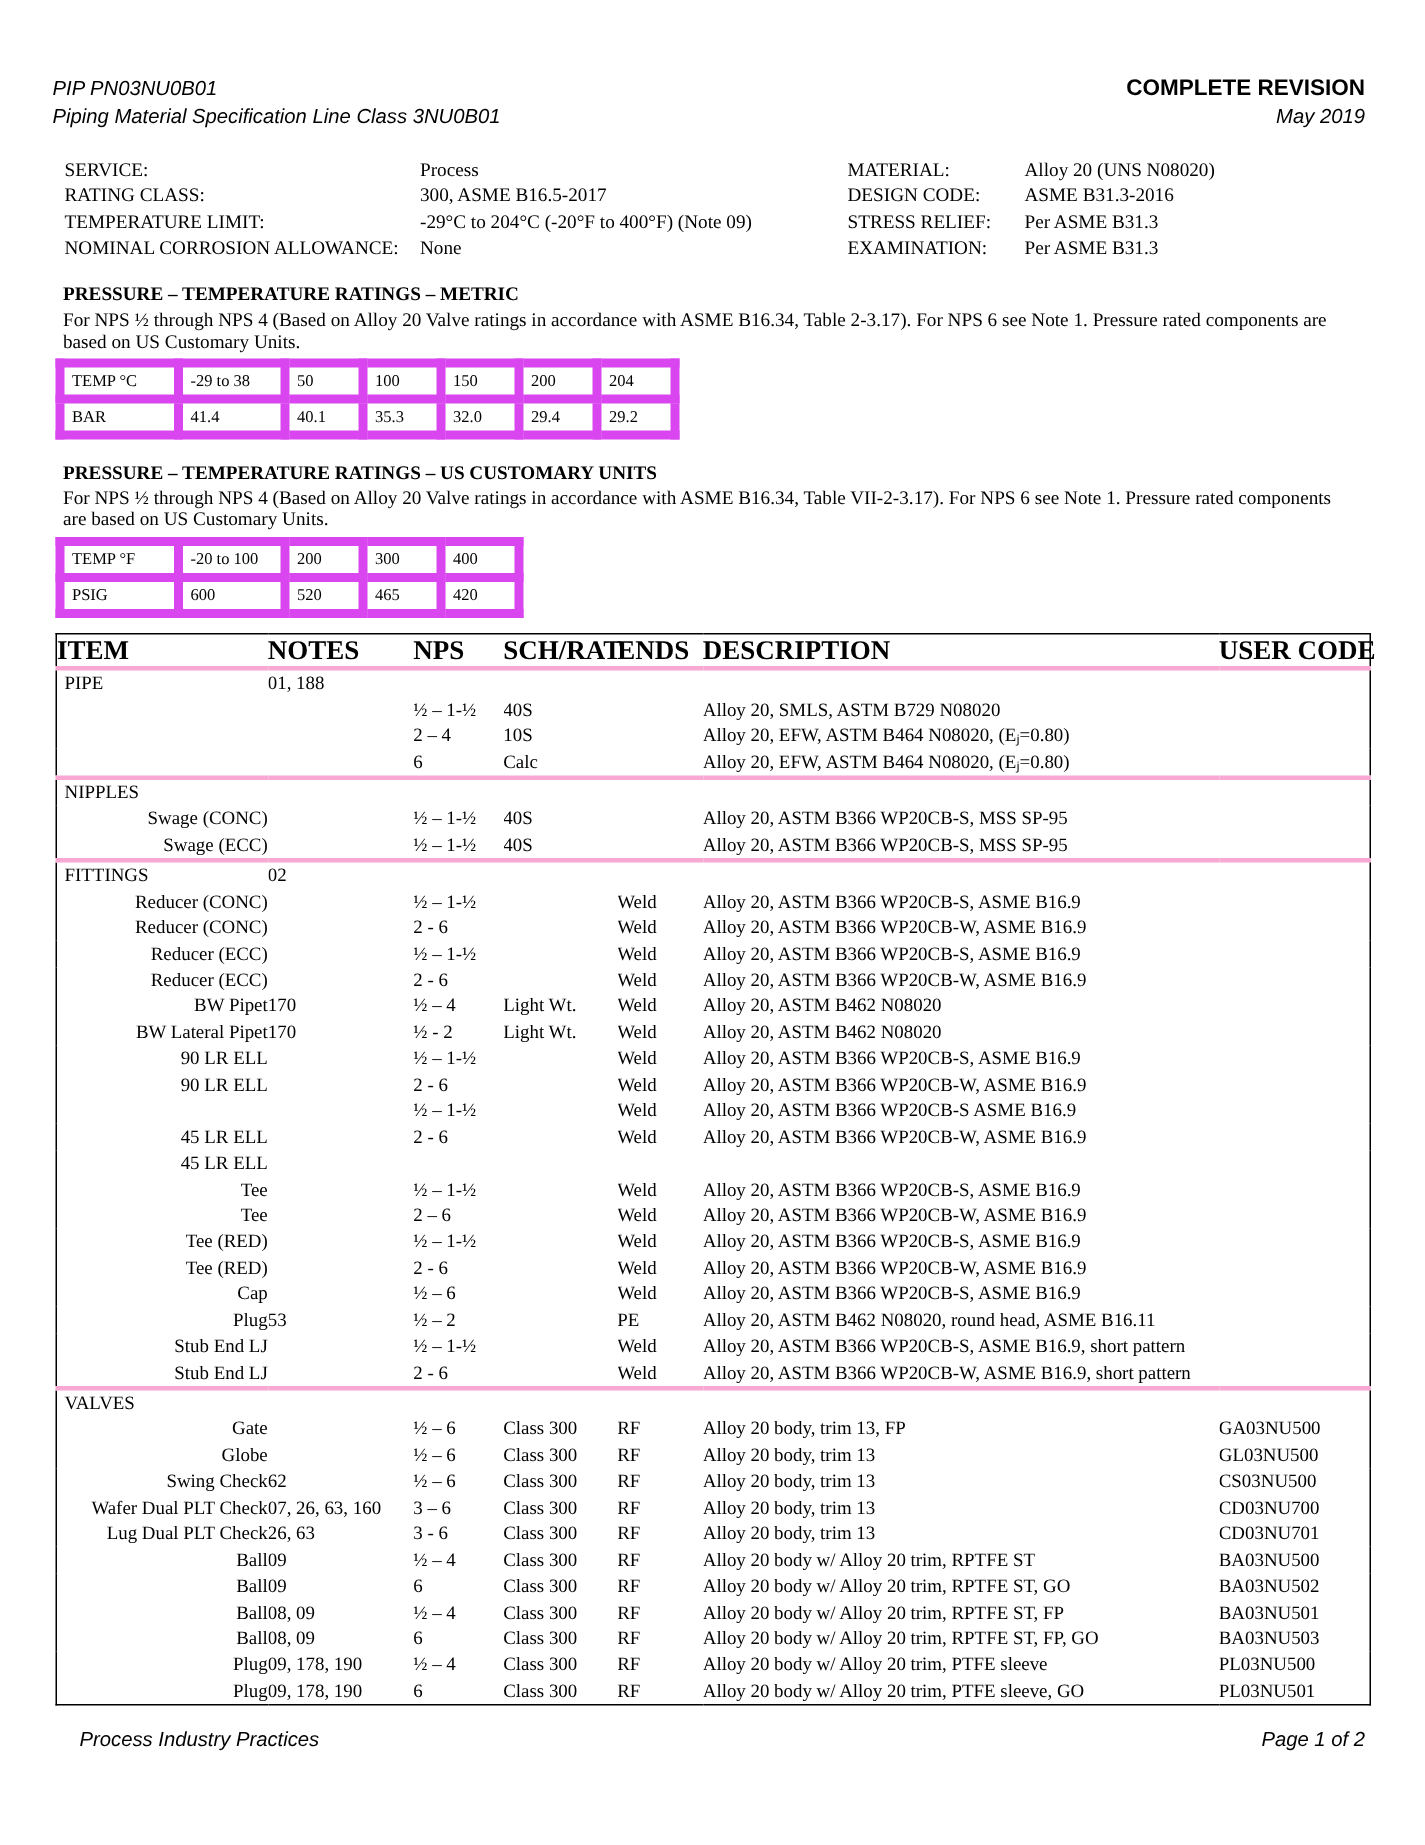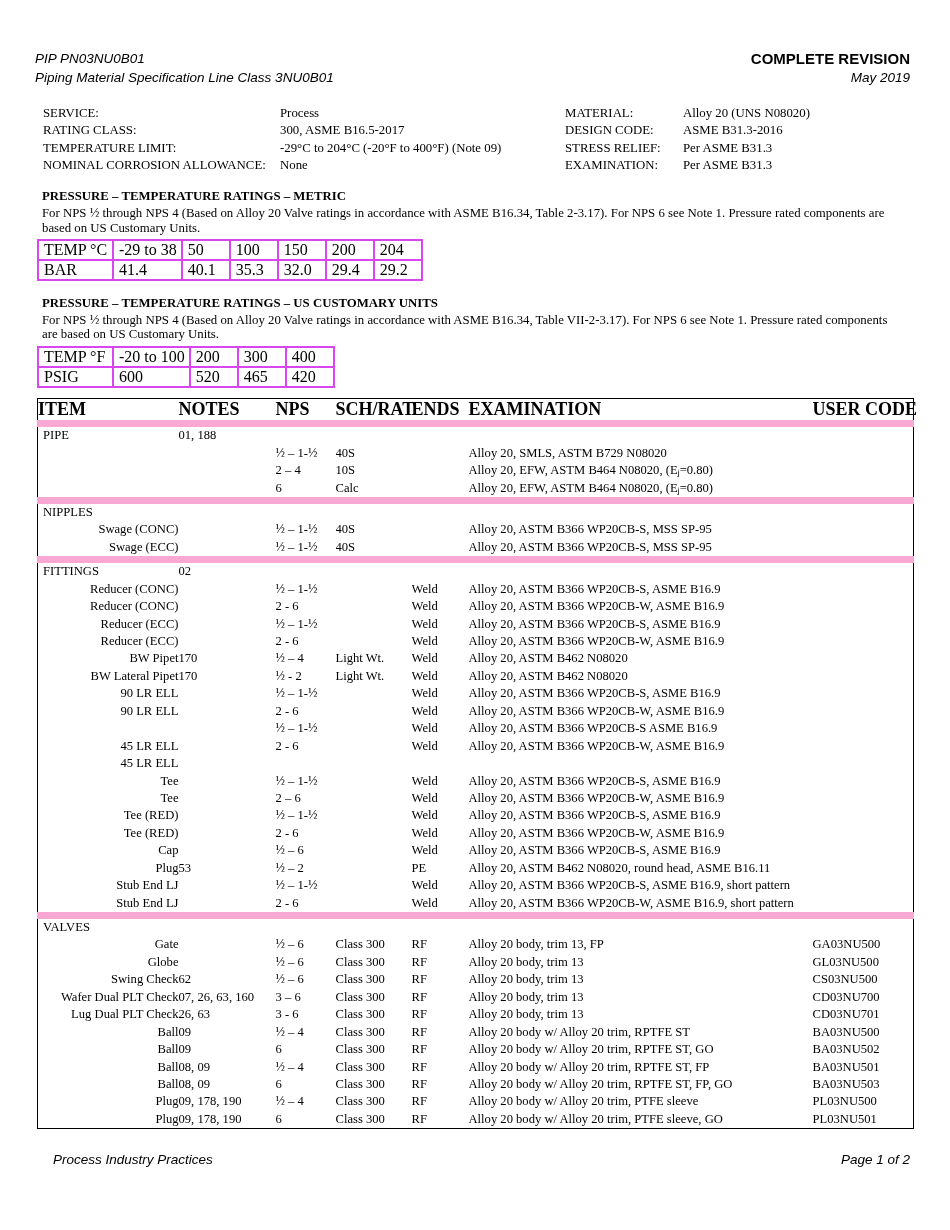--- a/index.html
+++ b/index.html
@@ -29,22 +29,22 @@
     font-size:12.8px;
   }
   .info span{line-height:17.3px;white-space:nowrap;}
 
   
   .pt-section{margin-left:42px;margin-right:40px;}
   .pt-title{font-weight:bold;font-size:12.8px;margin:15px 0 2px 0;}
   .pt-intro{font-size:12.8px;line-height:14.4px;margin:0 0 4px 0;width:862px;}
   table.pt{border-collapse:collapse;border:2px solid #000;margin-left:-5px;}
   table.pt td{
-    border:2px solid #d946ef;height:18px;padding:0 4px 0 5px;
-    font-size:16px;white-space:nowrap;margin-top:24px;
+    border:6px solid #d946ef;height:18px;padding:0 4px 0 5px;
+    font-size:11px;white-space:nowrap;margin-top:24px;
   }
   .pt-m td:first-child, .pt-u td:first-child{width:64px;}
   .pt-m td:nth-child(2), .pt-u td:nth-child(2){width:56px;}
   .pt-m td:nth-child(n+3), .pt-u td:nth-child(n+3){width:37px;}
 
   
   table.spec{
     border-collapse:collapse;border:1.5px solid #000;
     margin:10px 0 0 37px;table-layout:fixed;width:876px;
   }
@@ -61,21 +61,21 @@
   .col-sch{width:76px;} .col-ends{width:57px;} .col-desc{width:344px;}
   .col-code{width:101px;}
   th.h-item, td.c-item.section-name{padding-left:5px;text-align:left;}
   td.c-item{text-align:right;padding-right:6px;}
   th.h-notes, td.c-notes{padding-left:7px;}
   th.h-nps, td.c-nps{padding-left:7px;}
   th.h-sch, td.c-sch{padding-left:7px;}
   th.h-ends, td.c-ends{padding-left:6px;margin-top:12px;}
   th.h-desc, td.c-desc{padding-left:7px;}
   th.h-code, td.c-code{padding-left:6px;}
-  tr.section-row td{border-top:7px solid #f9a8d4;}
+  tr.section-row td{border-top:3px solid #f9a8d4;}
 
   
   .doc-footer{
     position:absolute;left:53px;right:40px;top:1152px;
     display:flex;justify-content:space-between;
     font-family:"Liberation Sans", sans-serif;
     font-style:italic;font-size:13.5px;
   }
 </style>
 </head>
@@ -173,21 +173,21 @@
         <col class="col-desc">
         <col class="col-code">
     </colgroup>
     <thead>
       <tr>
         <th class="h-item">ITEM</th>
         <th class="h-notes">NOTES</th>
         <th class="h-nps">NPS</th>
         <th class="h-sch">SCH/RAT</th>
         <th class="h-ends">ENDS</th>
-        <th class="h-desc">EXAMINATION</th>
+        <th class="h-desc">DESCRIPTION</th>
         <th class="h-code">USER CODE</th>
       </tr>
     </thead>
     <tbody>
         <tr class="section-row">
           <td class="c-item section-name">PIPE</td>
           <td class="c-notes">01, 188</td>
           <td class="c-nps"></td>
           <td class="c-sch"></td>
           <td class="c-ends"></td>

